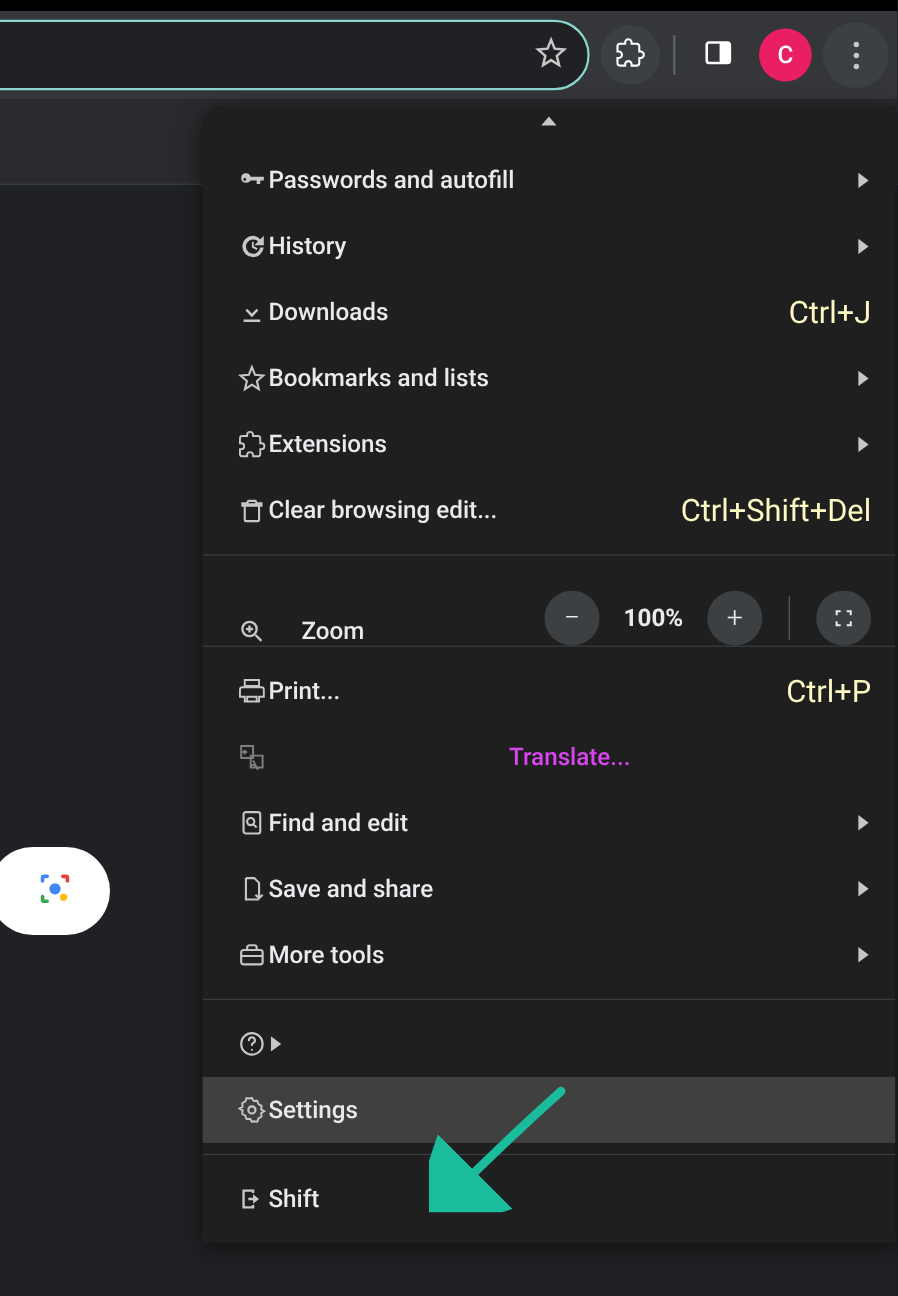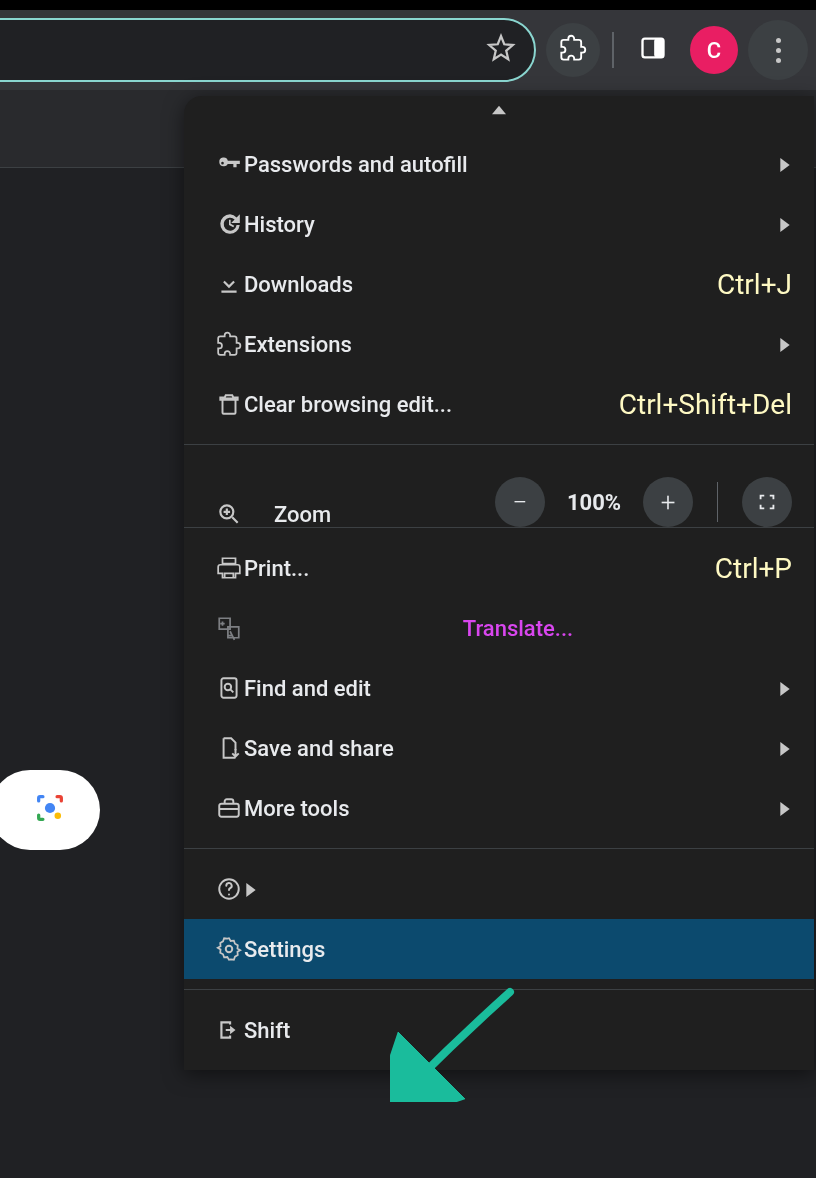--- a/index.html
+++ b/index.html
@@ -95,21 +95,21 @@
     height: 28px;
     display: flex; align-items: center; justify-content: center;
   }
   .menu-section { padding: 10px 0; }
   .menu hr { border: none; border-top: 1px solid #3c4043; }
   .menu-item {
     display: flex; align-items: center;
     height: 60px;
     padding: 0 22px 0 30px;
   }
-  .menu-item.hover { background: #0c4a6e; }
+  .menu-item.hover { background: #404040; }
   .menu-item.disabled { color: #d946ef; text-align: center; }
   .mi-icon { width: 30px; display: flex; align-items: center; justify-content: center; }
   .mi-icon svg { fill: #c7c7c7; width: 26px; height: 26px; }
   .menu-item.disabled .mi-icon svg { fill: #7d7f83; }
   .mi-label { flex: 1; font-weight: 500; }
   .mi-accel { color: #fef9c3; font-size: 28px; }
   .mi-arrow svg { fill: #c7c7c7; width: 14px; height: 14px; }
   
   .zoom-row {
     display: flex; align-items: flex-end;
@@ -225,20 +225,31 @@
           </svg></span>
     </div>
     <div class="menu-item">
       <span class="mi-icon">
           <svg viewBox="0 0 24 24">
             <path d="M12 3v10l-4-4-1.4 1.4L12 16l5.4-5.6L16 9l-4 4V3zM5 18h14v2H5z"></path>
           </svg>
         </span>
       <span class="mi-label">Downloads</span>
       <span class="mi-accel">Ctrl+J</span>
+    </div>
+    <div class="menu-item">
+      <span class="mi-icon">
+          <svg viewBox="0 0 24 24">
+            <path d="M12 17.3 6.2 21l1.6-6.8L2.5 9.6l6.9-.6L12 2.5l2.6 6.5 6.9.6-5.3 4.6 1.6 6.8z" fill="none" stroke="#c7c7c7" stroke-width="1.8"></path>
+          </svg>
+        </span>
+      <span class="mi-label">Bookmarks and lists</span>
+      <span class="mi-arrow"><svg viewBox="0 0 8 12">
+            <path d="M0 0l8 6-8 6z"></path>
+          </svg></span>
     </div>
     <div class="menu-item">
       <span class="mi-icon">
           <svg viewBox="0 0 24 24">
             <path d="M20 11h-1V7a2 2 0 0 0-2-2h-4V4a2.5 2.5 0 0 0-5 0v1H4a2 2 0 0 0-2 2v4h1a2.5 2.5 0 0 1 0 5H2v4a2 2 0 0 0 2 2h4v-1a2.5 2.5 0 0 1 5 0v1h4a2 2 0 0 0 2-2v-4h1a2.5 2.5 0 0 0 0-5z" fill="none" stroke="#c7c7c7" stroke-width="1.6"></path>
           </svg>
         </span>
       <span class="mi-label">Extensions</span>
       <span class="mi-arrow"><svg viewBox="0 0 8 12">
             <path d="M0 0l8 6-8 6z"></path>

